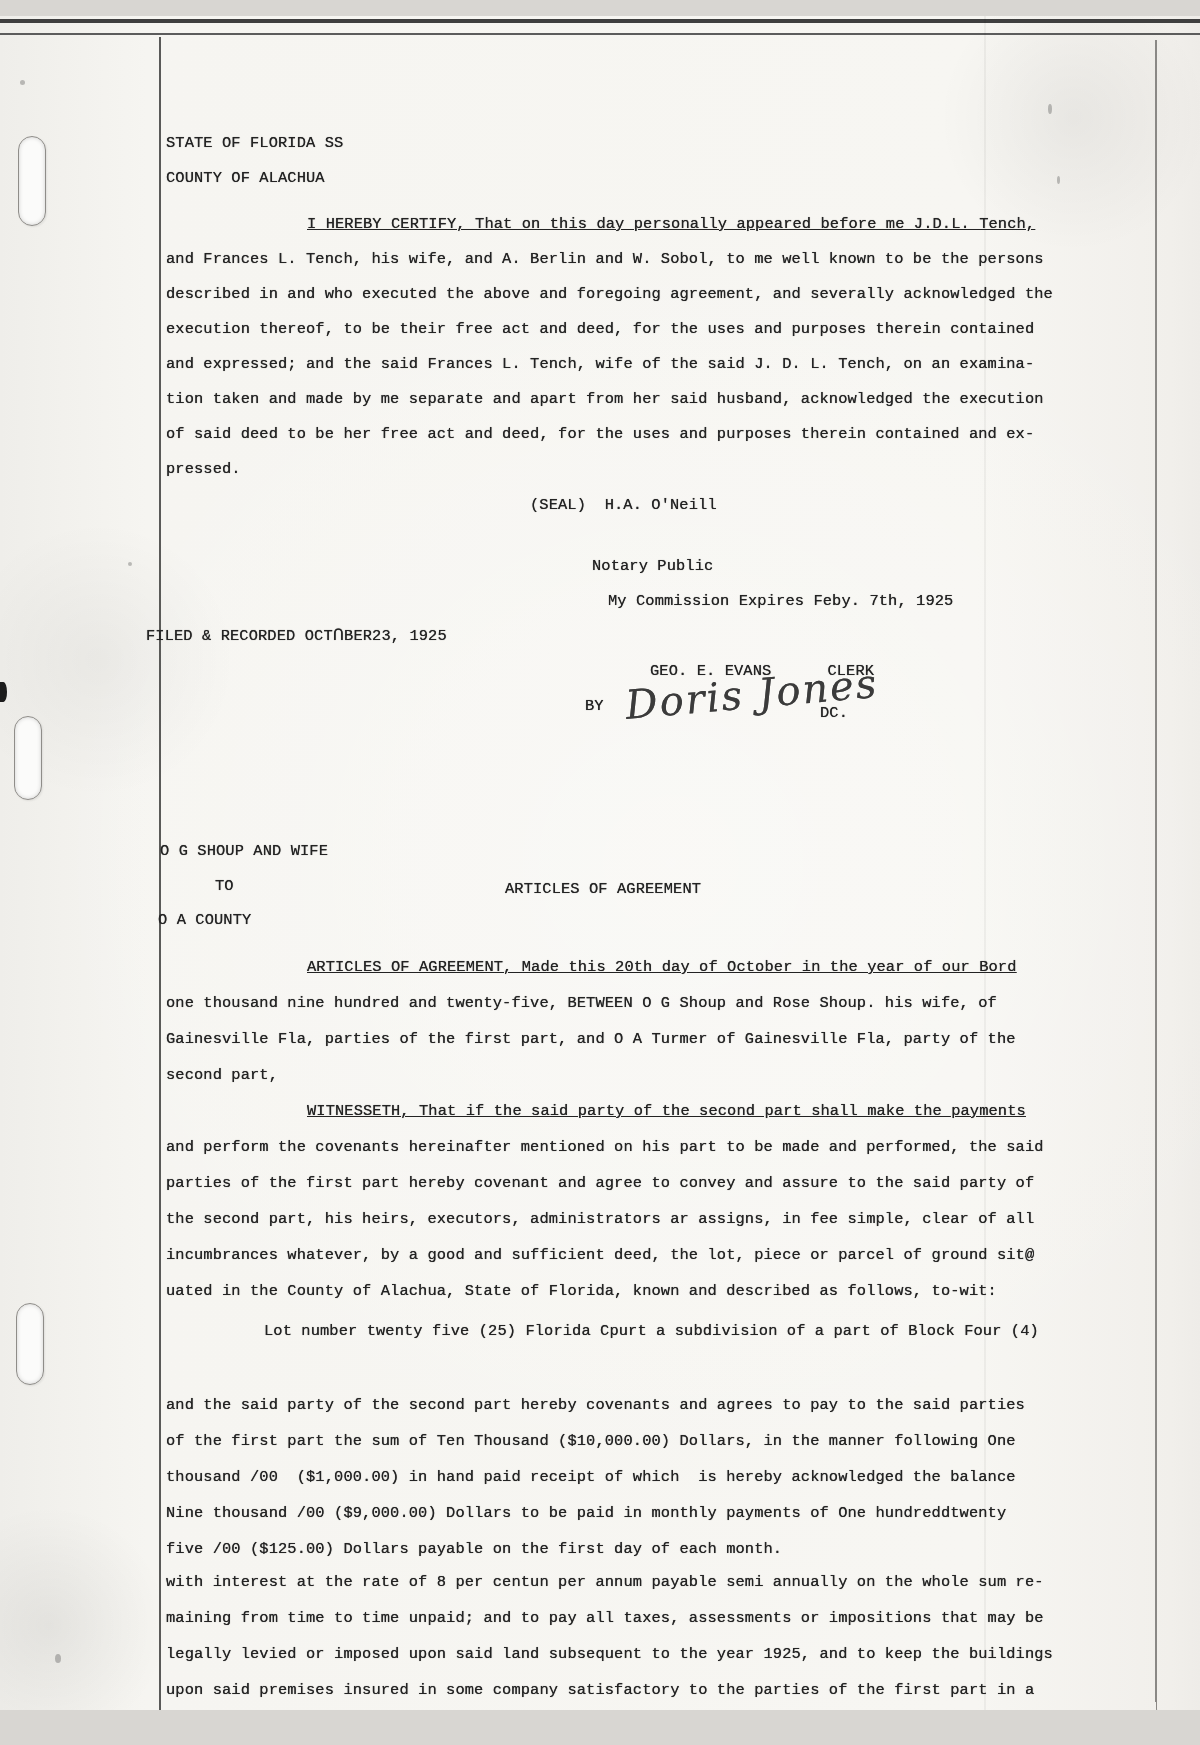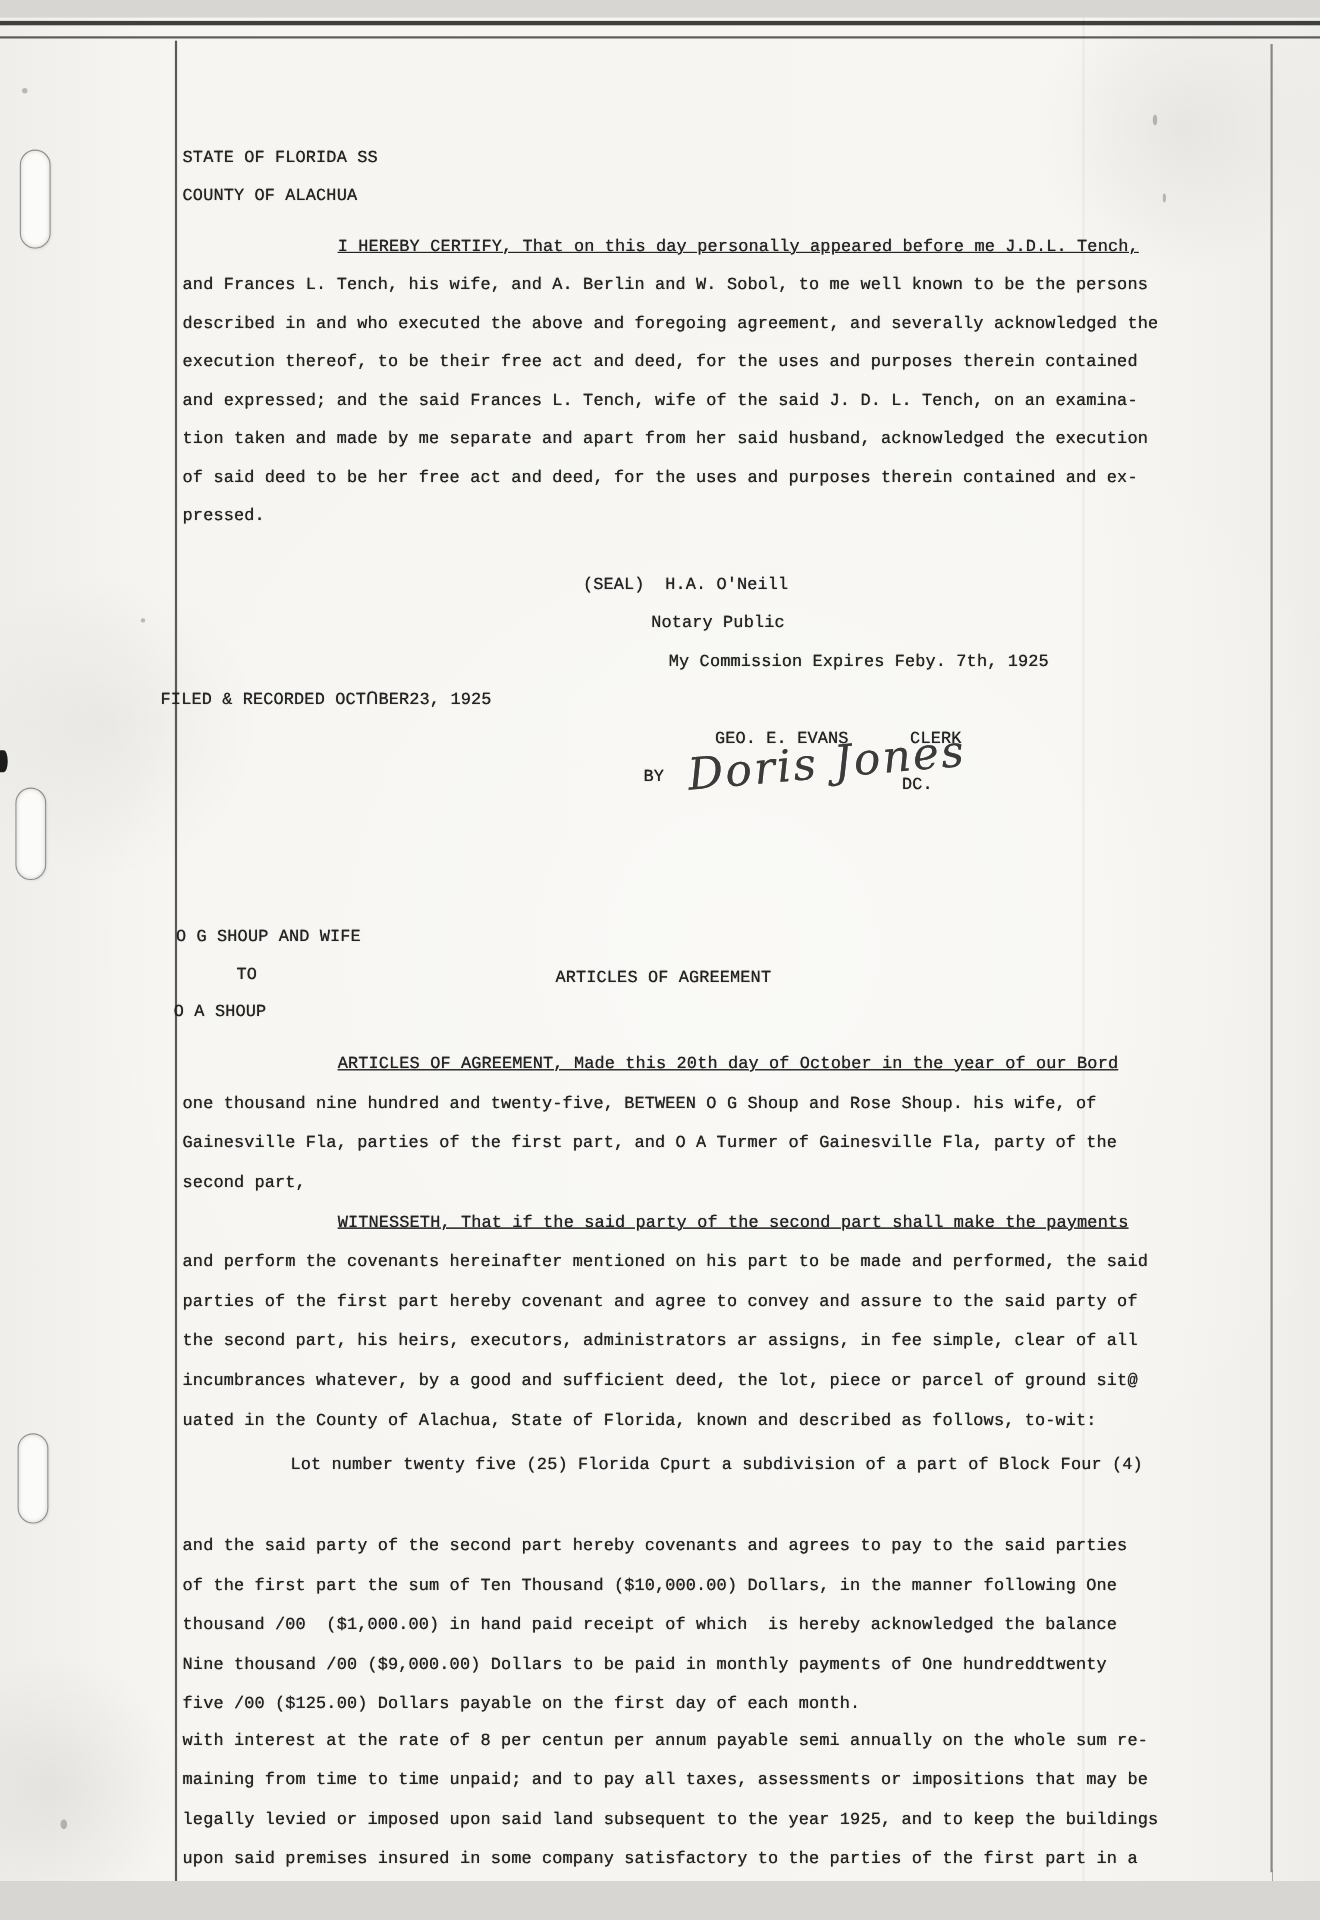--- a/index.html
+++ b/index.html
@@ -85,33 +85,33 @@
   <div class="speck" style="left:20px;top:64px;width:5px;height:5px;"></div>
   <div class="speck" style="left:55px;top:1638px;width:6px;height:9px;"></div>
   <div class="speck" style="left:128px;top:546px;width:4px;height:4px;"></div>
   <div class="rule" style="left:885px;top:1733px;width:1.5px;height:11px;background:#777;"></div>
 
   <div class="tblock doc" style="left:166px;top:118px;">STATE OF FLORIDA SS</div>
   <div class="tblock doc" style="left:166px;top:153px;">COUNTY OF ALACHUA</div>
 
   <div class="tblock doc lh35 ind141" style="left:166px;top:191px;"><div class="tline">I HEREBY CERTIFY, That on this day personally appeared before me J.D.L. Tench,</div><div class="tline">and Frances L. Tench, his wife, and A. Berlin and W. Sobol, to me well known to be the persons</div><div class="tline">described in and who executed the above and foregoing agreement, and severally acknowledged the</div><div class="tline">execution thereof, to be their free act and deed, for the uses and purposes therein contained</div><div class="tline">and expressed; and the said Frances L. Tench, wife of the said J. D. L. Tench, on an examina-</div><div class="tline">tion taken and made by me separate and apart from her said husband, acknowledged the execution</div><div class="tline">of said deed to be her free act and deed, for the uses and purposes therein contained and ex-</div><div class="tline">pressed.</div></div>
 
-  <div class="tblock doc" style="left:530px;top:506px;">(SEAL)  H.A. O'Neill</div>
+  <div class="tblock doc" style="left:530px;top:480px;">(SEAL)  H.A. O'Neill</div>
   <div class="tblock doc" style="left:592px;top:541px;">Notary Public</div>
   <div class="tblock doc" style="left:608px;top:576px;">My Commission Expires Feby. 7th, 1925</div>
   <div class="tblock doc" style="left:146px;top:610px;">FILED &amp; RECORDED OCTᑎBER23, 1925</div>
   <div class="tblock doc" style="left:650px;top:646px;">GEO. E. EVANS      CLERK</div>
   <div class="tblock doc" style="left:585px;top:681px;">BY</div>
   <div id="signature" style="left:625px;top:655px;">Doris Jones</div>
   <div class="tblock doc" style="left:820px;top:688px;">DC.</div>
 
   <div class="tblock doc" style="left:160px;top:826px;">O G SHOUP AND WIFE</div>
   <div class="tblock doc" style="left:215px;top:861px;">TO</div>
   <div class="tblock doc" style="left:505px;top:864px;">ARTICLES OF AGREEMENT</div>
-  <div class="tblock doc" style="left:158px;top:895px;">O A SHOUP</div>
+  <div class="tblock doc" style="left:158px;top:895px;">O A COUNTY</div>
 
   <div class="tblock doc lh36 ind141" style="left:166px;top:933px;"><div class="tline">ARTICLES OF AGREEMENT, Made this 20th day of October in the year of our Bord</div><div class="tline">one thousand nine hundred and twenty-five, BETWEEN O G Shoup and Rose Shoup. his wife, of</div><div class="tline">Gainesville Fla, parties of the first part, and O A Turmer of Gainesville Fla, party of the</div><div class="tline">second part,</div></div>
 
   <div class="tblock doc lh36 ind141" style="left:166px;top:1077px;"><div class="tline">WITNESSETH, That if the said party of the second part shall make the payments</div><div class="tline">and perform the covenants hereinafter mentioned on his part to be made and performed, the said</div><div class="tline">parties of the first part hereby covenant and agree to convey and assure to the said party of</div><div class="tline">the second part, his heirs, executors, administrators ar assigns, in fee simple, clear of all</div><div class="tline">incumbrances whatever, by a good and sufficient deed, the lot, piece or parcel of ground sit@</div><div class="tline">uated in the County of Alachua, State of Florida, known and described as follows, to-wit:</div></div>
 
   <div class="tblock doc lh37 ind98" style="left:166px;top:1297px;font-family:Liberation Mono, monospace;"><div class="tline">Lot number twenty five (25) Florida Cpurt a subdivision of a part of Block Four (4)</div></div>
 
   <div class="tblock doc lh36" style="left:166px;top:1371px;"><div class="tline">and the said party of the second part hereby covenants and agrees to pay to the said parties</div><div class="tline">of the first part the sum of Ten Thousand ($10,000.00) Dollars, in the manner following One</div><div class="tline">thousand /00  ($1,000.00) in hand paid receipt of which  is hereby acknowledged the balance</div><div class="tline">Nine thousand /00 ($9,000.00) Dollars to be paid in monthly payments of One hundreddtwenty</div><div class="tline">five /00 ($125.00) Dollars payable on the first day of each month.</div></div>
 
   <div class="tblock doc lh36" style="left:166px;top:1548px;"><div class="tline">with interest at the rate of 8 per centun per annum payable semi annually on the whole sum re-</div><div class="tline">maining from time to time unpaid; and to pay all taxes, assessments or impositions that may be</div><div class="tline">legally levied or imposed upon said land subsequent to the year 1925, and to keep the buildings</div><div class="tline">upon said premises insured in some company satisfactory to the parties of the first part in a</div><div class="tline">sum not less than Six thousand $6000.00 Dollars during the term of this Agreement.  And in</div></div>

